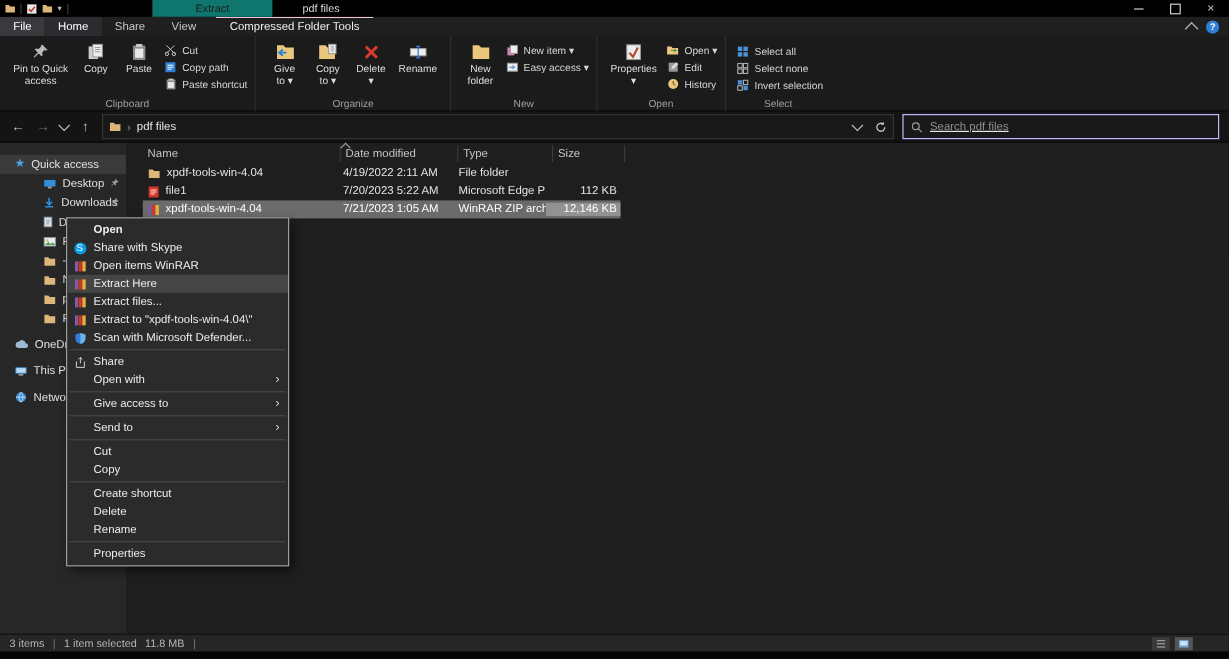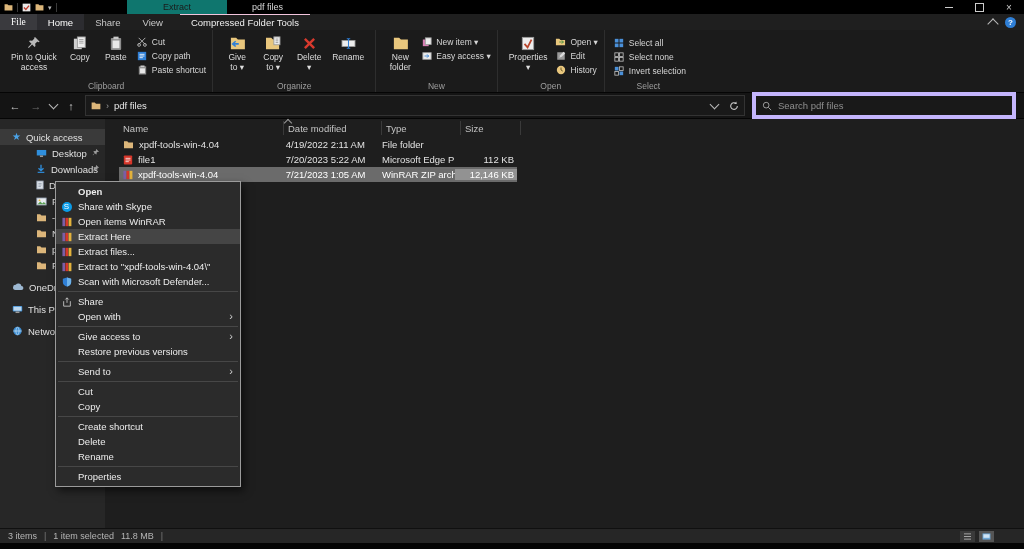--- a/index.html
+++ b/index.html
@@ -18,21 +18,21 @@
   .ctx-header{position:absolute;left:127px;top:0;width:100px;height:14px;background:#0f766e;
     color:#1a1a1a;display:flex;align-items:center;justify-content:center;font-size:9px;}
   .win-title{position:absolute;left:252px;top:0;height:14px;display:flex;align-items:center;color:#d8d8d8;font-size:9px;}
   .win-controls{margin-left:auto;display:flex;height:100%;}
   .win-btn{width:30px;height:100%;display:flex;align-items:center;justify-content:center;color:#ccc;font-size:10px;}
   .min-glyph{width:8px;height:1px;background:#ccc;}
   .max-glyph{width:7px;height:7px;border:1px solid #ccc;}
   
   .tabrow{height:16px;background:#1f1f1f;display:flex;align-items:stretch;font-size:9.5px;color:#c8c8c8;}
   .tab{display:flex;align-items:center;padding:0 11px;cursor:default;}
-  .tab.file{background:#3a3a3e;color:#fff;font-family:Liberation Serif, serif;}
+  .tab.file{background:#3a3a3e;color:#fff;}
   .tab.active{background:#2c2c30;color:#fff;}
   .tab.ctx{color:#f0f0f0;margin-left:6px;border-top:1px solid #f2c4dc;}
   .tabrow-right{margin-left:auto;display:flex;align-items:center;gap:8px;padding-right:8px;}
   .collapse-caret{width:7px;height:7px;border-left:1px solid #bbb;border-top:1px solid #bbb;transform:rotate(45deg);margin-top:3px;}
   .help-btn{width:11px;height:11px;border-radius:50%;background:#2f7fd6;color:#fff;display:flex;align-items:center;justify-content:center;font-size:8px;font-weight:bold;}
   
   .ribbon{height:62px;background:#1b1b1b;display:flex;border-bottom:1px solid #050505;}
   .rgroup{position:relative;display:flex;align-items:flex-start;padding:3px 6px 11px 6px;border-right:1px solid #2e2e2e;}
   .rgroup-label{position:absolute;left:0;right:0;bottom:1px;text-align:center;font-size:8.5px;color:#9f9f9f;}
   .rb-big{display:flex;flex-direction:column;align-items:center;padding:1px 4px;margin:0 1px;
@@ -43,21 +43,21 @@
   .rb-small .ic{width:11px;display:flex;justify-content:center;}
   
   .addrrow{height:25px;background:#141414;display:flex;align-items:center;padding:0 8px;gap:7px;border-bottom:1px solid #050505;}
   .nav-glyph{color:#c9c9c9;font-size:11px;width:14px;text-align:center;}
   .nav-glyph.dim{color:#6f6f6f;}
   .chev-down{width:6px;height:6px;border-right:1px solid #bbb;border-bottom:1px solid #bbb;transform:rotate(45deg);margin-top:-3px;}
   .addr-box{width:648px;height:19px;background:#191919;border:1px solid #333;display:flex;align-items:center;padding:0 5px;gap:5px;}
   .addr-box .crumb{color:#e8e8e8;font-size:9.5px;}
   .addr-box .gt{color:#9a9a9a;font-size:9px;}
   .addr-spacer{flex:1;}
-  .search-box{flex:1;height:19px;background:#191919;border:4px solid #c4b5fd;display:flex;align-items:center;padding:0 6px;gap:6px;}
+  .search-box{flex:1;height:19px;background:#191919;border:1px solid #c4b5fd;display:flex;align-items:center;padding:0 6px;gap:6px;text-decoration:underline;}
   .search-box .ph{color:#8f8f8f;font-size:9.5px;}
   
   .main{display:flex;height:409px;}
   .sidebar{width:105px;background:#272727;padding-top:10px;flex:none;}
   .side-item{height:16px;display:flex;align-items:center;gap:5px;font-size:9.5px;color:#e0e0e0;position:relative;padding-left:12px;}
   .side-item.child{padding-left:36px;}
   .side-item.sel{background:#3a3a3a;}
   .side-item .pin{position:absolute;right:6px;top:4px;}
   .side-gap{height:6px;}
   .filearea{flex:1;background:#1e1e1e;padding-left:14px;position:relative;}
@@ -674,24 +674,20 @@
     <span class="cm-ic"></span>
       <span>Open with</span>
     <span class="cm-sub">›</span>
   </div>
   <div class="cm-sep"></div>
   <div class="cm-item">
     <span class="cm-ic"></span>
       <span>Give access to</span>
     <span class="cm-sub">›</span>
   </div>
-  <div class="cm-item">
-    <span class="cm-ic"></span>
-      <span>Restore previous versions</span>
-  </div>
   <div class="cm-sep"></div>
   <div class="cm-item">
     <span class="cm-ic"></span>
       <span>Send to</span>
     <span class="cm-sub">›</span>
   </div>
   <div class="cm-sep"></div>
   <div class="cm-item">
     <span class="cm-ic"></span>
       <span>Cut</span>

